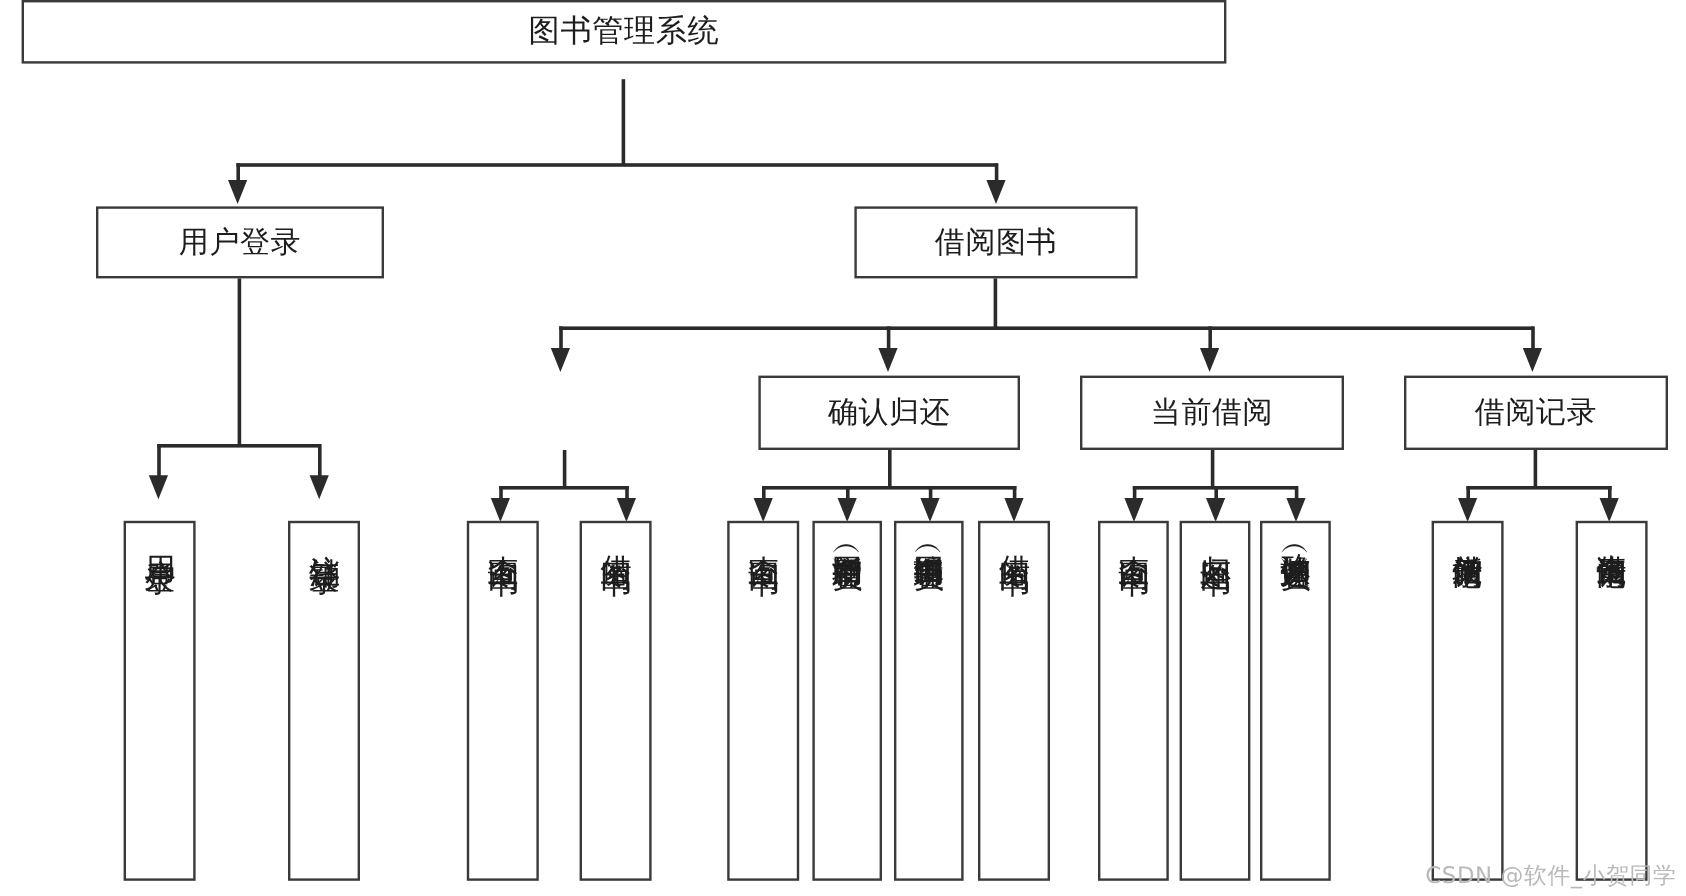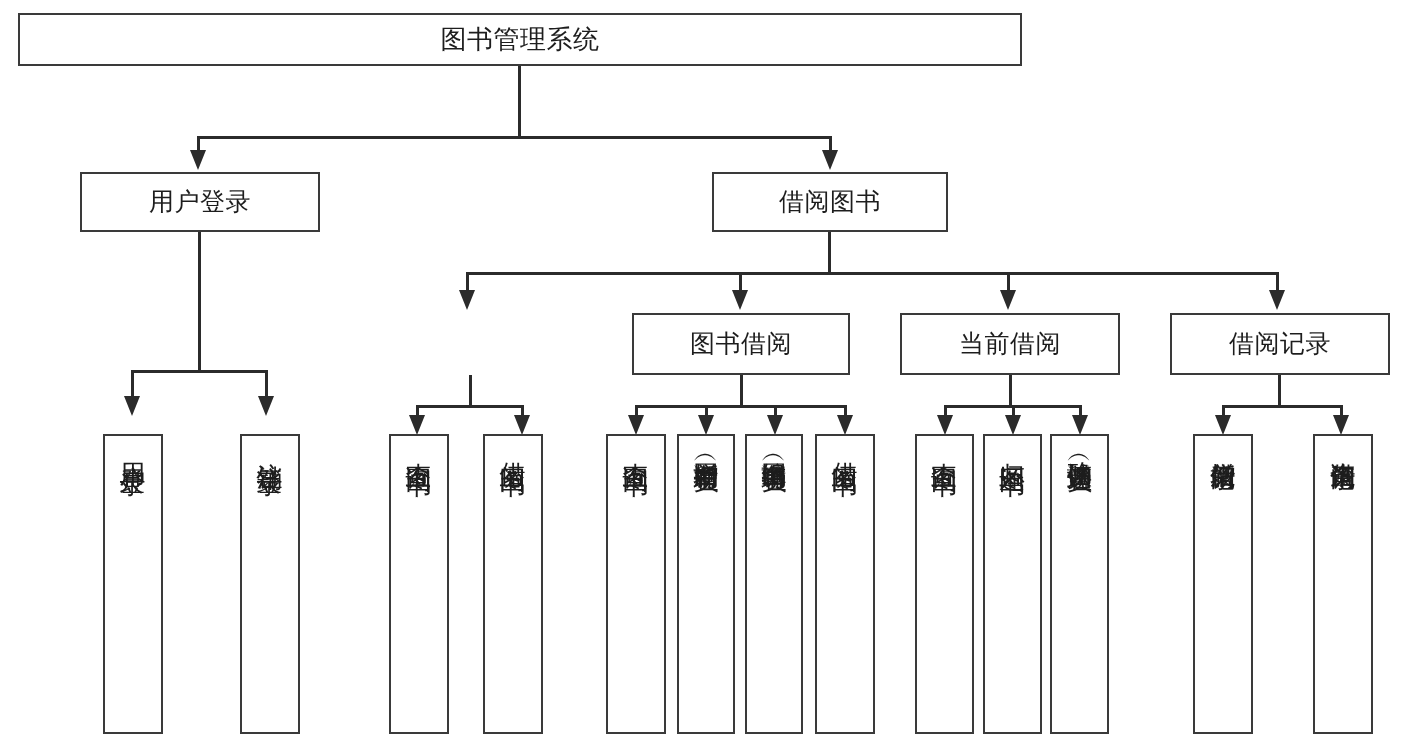--- a/index.html
+++ b/index.html
@@ -81,21 +81,21 @@
     letter-spacing: 0.5px;
     white-space: nowrap;
     pointer-events: none;
   }
 </style>
 </head>
 <body>
 
 <div id="canvas">
 
-  <div class="node horiz root" style="left:18px; top:13px; width:1004px; height:53px;">
+  <div class="node horiz root" style="left:18px; top:0; width:1004px; height:53px;">
     <span class="label">图书管理系统</span>
   </div>
 
   <div class="vline" style="left:518px; top:66px; height:72px;"></div>
   <div class="hline" style="left:197px; top:136px; width:634px;"></div>
   <div class="vline" style="left:197px; top:136px; height:18px;"></div>
   <div class="arrow" style="left:190px; top:150px;"></div>
   <div class="vline" style="left:829px; top:136px; height:18px;"></div>
   <div class="arrow" style="left:822px; top:150px;"></div>
 
@@ -118,21 +118,21 @@
   <div class="vline" style="left:466px; top:272px; height:20px;"></div>
   <div class="arrow" style="left:459px; top:290px;"></div>
   <div class="vline" style="left:739px; top:272px; height:20px;"></div>
   <div class="arrow" style="left:732px; top:290px;"></div>
   <div class="vline" style="left:1007px; top:272px; height:20px;"></div>
   <div class="arrow" style="left:1000px; top:290px;"></div>
   <div class="vline" style="left:1276px; top:272px; height:20px;"></div>
   <div class="arrow" style="left:1269px; top:290px;"></div>
 
   <div class="node horiz" style="left:632px; top:313px; width:218px; height:62px;">
-    <span class="label">图书借阅</span>
+    <span class="label">确认归还</span>
   </div>
   <div class="node horiz" style="left:900px; top:313px; width:220px; height:62px;">
     <span class="label">当前借阅</span>
   </div>
   <div class="node horiz" style="left:1170px; top:313px; width:220px; height:62px;">
     <span class="label">借阅记录</span>
   </div>
 
   <div class="vline" style="left:469px; top:375px; height:32px;"></div>
   <div class="hline" style="left:416px; top:405px; width:108px;"></div>
@@ -205,14 +205,15 @@
     <span class="label">确认归还（管理员）</span>
   </div>
 
   <div class="node vert tight" style="left:1193px; top:434px; width:60px; height:300px;">
     <span class="label">新增借阅记录</span>
   </div>
   <div class="node vert tight" style="left:1313px; top:434px; width:60px; height:300px;">
     <span class="label">查询借阅记录</span>
   </div>
 
+  <div id="watermark">CSDN @软件_小贺同学</div>
 
 </div>
 
 </body></html>

